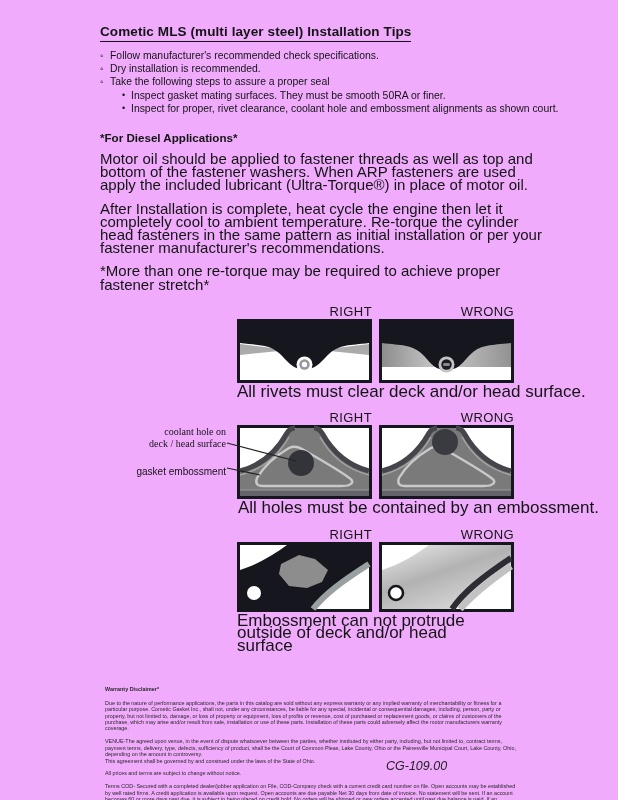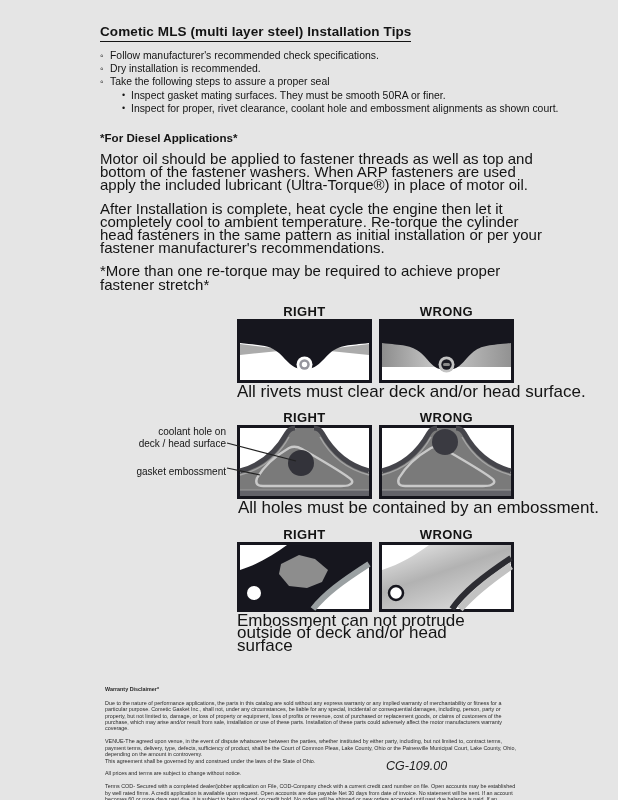--- a/index.html
+++ b/index.html
@@ -1,20 +1,20 @@
 <!DOCTYPE html>
 <html><head>
 <meta charset="utf-8">
 <style>
   html,body { margin:0; padding:0; background:#888; }
   .page {
     position:relative;
     width:618px; height:800px;
     margin:0 auto;
-    background:#e5e5e5;
+    background:#f0abfc;
     font-family:"Liberation Sans", sans-serif;
     color:#141414;
     overflow:hidden;
     box-sizing:border-box;
     padding:22px 0 0 100px;
   }
   .title {
     display:inline-block;
     font-size:13.5px; font-weight:bold;
     border-bottom:1.6px solid #141414;
@@ -24,31 +24,31 @@
   }
   .bullet-row { display:flex; font-size:10.4px; line-height:13.2px; width:450px; }
   .bullet-row .glyph { width:10px; flex:0 0 10px; text-align:left; }
   .bullet-row.sub { margin-left:22px; }
   .bullet-row.sub .glyph { width:9px; flex:0 0 9px; font-size:9px; }
   .section-heading { font-size:11.6px; font-weight:bold; margin:16px 0 7px 0; }
   .para { font-size:15px; line-height:13.2px; width:444px; margin:8px 0 10px 0; }
 
   .diagram-set { margin-left:137px; }
   .pair-labels { display:flex; gap:7px; height:15px; }
-  .pair-labels .lbl { width:135px; text-align:center; font-weight:bold; font-size:13px; letter-spacing:.4px; }
+  .pair-labels .lbl { width:135px; text-align:right; font-weight:normal; font-size:13px; letter-spacing:.4px; }
   .pair-boxes { display:flex; gap:7px; }
   .pair-boxes svg { display:block; }
   .caption { font-size:17px; line-height:12.5px; margin-top:3px; }
 
   .set2-wrap { position:relative; margin-top:12px; }
   .anno-block {
     position:absolute; left:2px; top:16px; width:124px;
     text-align:right; font-size:10px; line-height:12px;
   }
-  .anno-block .anno1 { white-space:pre-line; }
+  .anno-block .anno1 { white-space:pre-line;font-family:Liberation Serif, serif; }
   .anno-block .anno2 { margin-top:16px; }
   .pointer-svg { position:absolute; left:0; top:0; pointer-events:none; }
 
   .legal {
     margin-top:34px; margin-left:5px; width:412px;
     font-size:5.4px; line-height:6.4px; color:#2a2a2a;
   }
   .legal .legal-heading { font-weight:bold; margin:0 0 7px 0; }
   .legal p { margin:0 0 6.5px 0; white-space:pre-line; }
 

